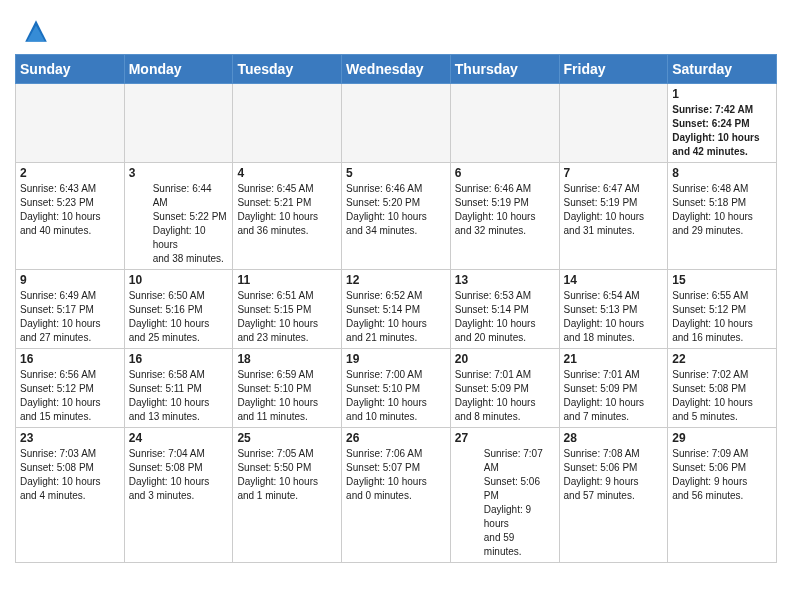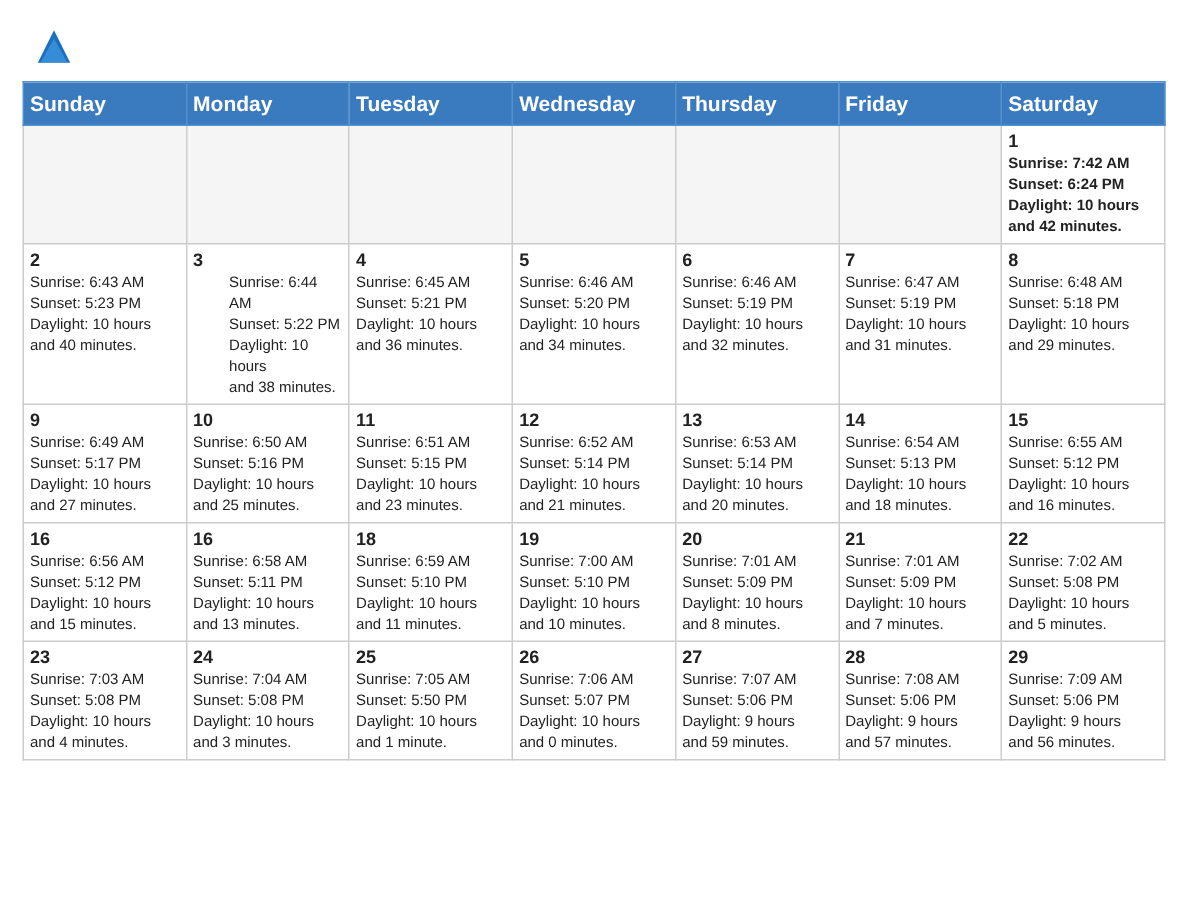--- a/index.html
+++ b/index.html
@@ -317,21 +317,21 @@
           </td>
           <td>
             <div class="day-number">26</div>
             <div class="day-info" style="white-space: pre-line;">Sunrise: 7:06 AM
 Sunset: 5:07 PM
 Daylight: 10 hours
 and 0 minutes.</div>
           </td>
           <td>
             <div class="day-number">27</div>
-            <div class="day-info" style="white-space: pre-line;">Sunrise: 7:07 AM
+            <div class="day-info" style="white-space: pre-line; margin-left: 29px;">Sunrise: 7:07 AM
 Sunset: 5:06 PM
 Daylight: 9 hours
 and 59 minutes.</div>
           </td>
           <td>
             <div class="day-number">28</div>
             <div class="day-info" style="white-space: pre-line;">Sunrise: 7:08 AM
 Sunset: 5:06 PM
 Daylight: 9 hours
 and 57 minutes.</div>

